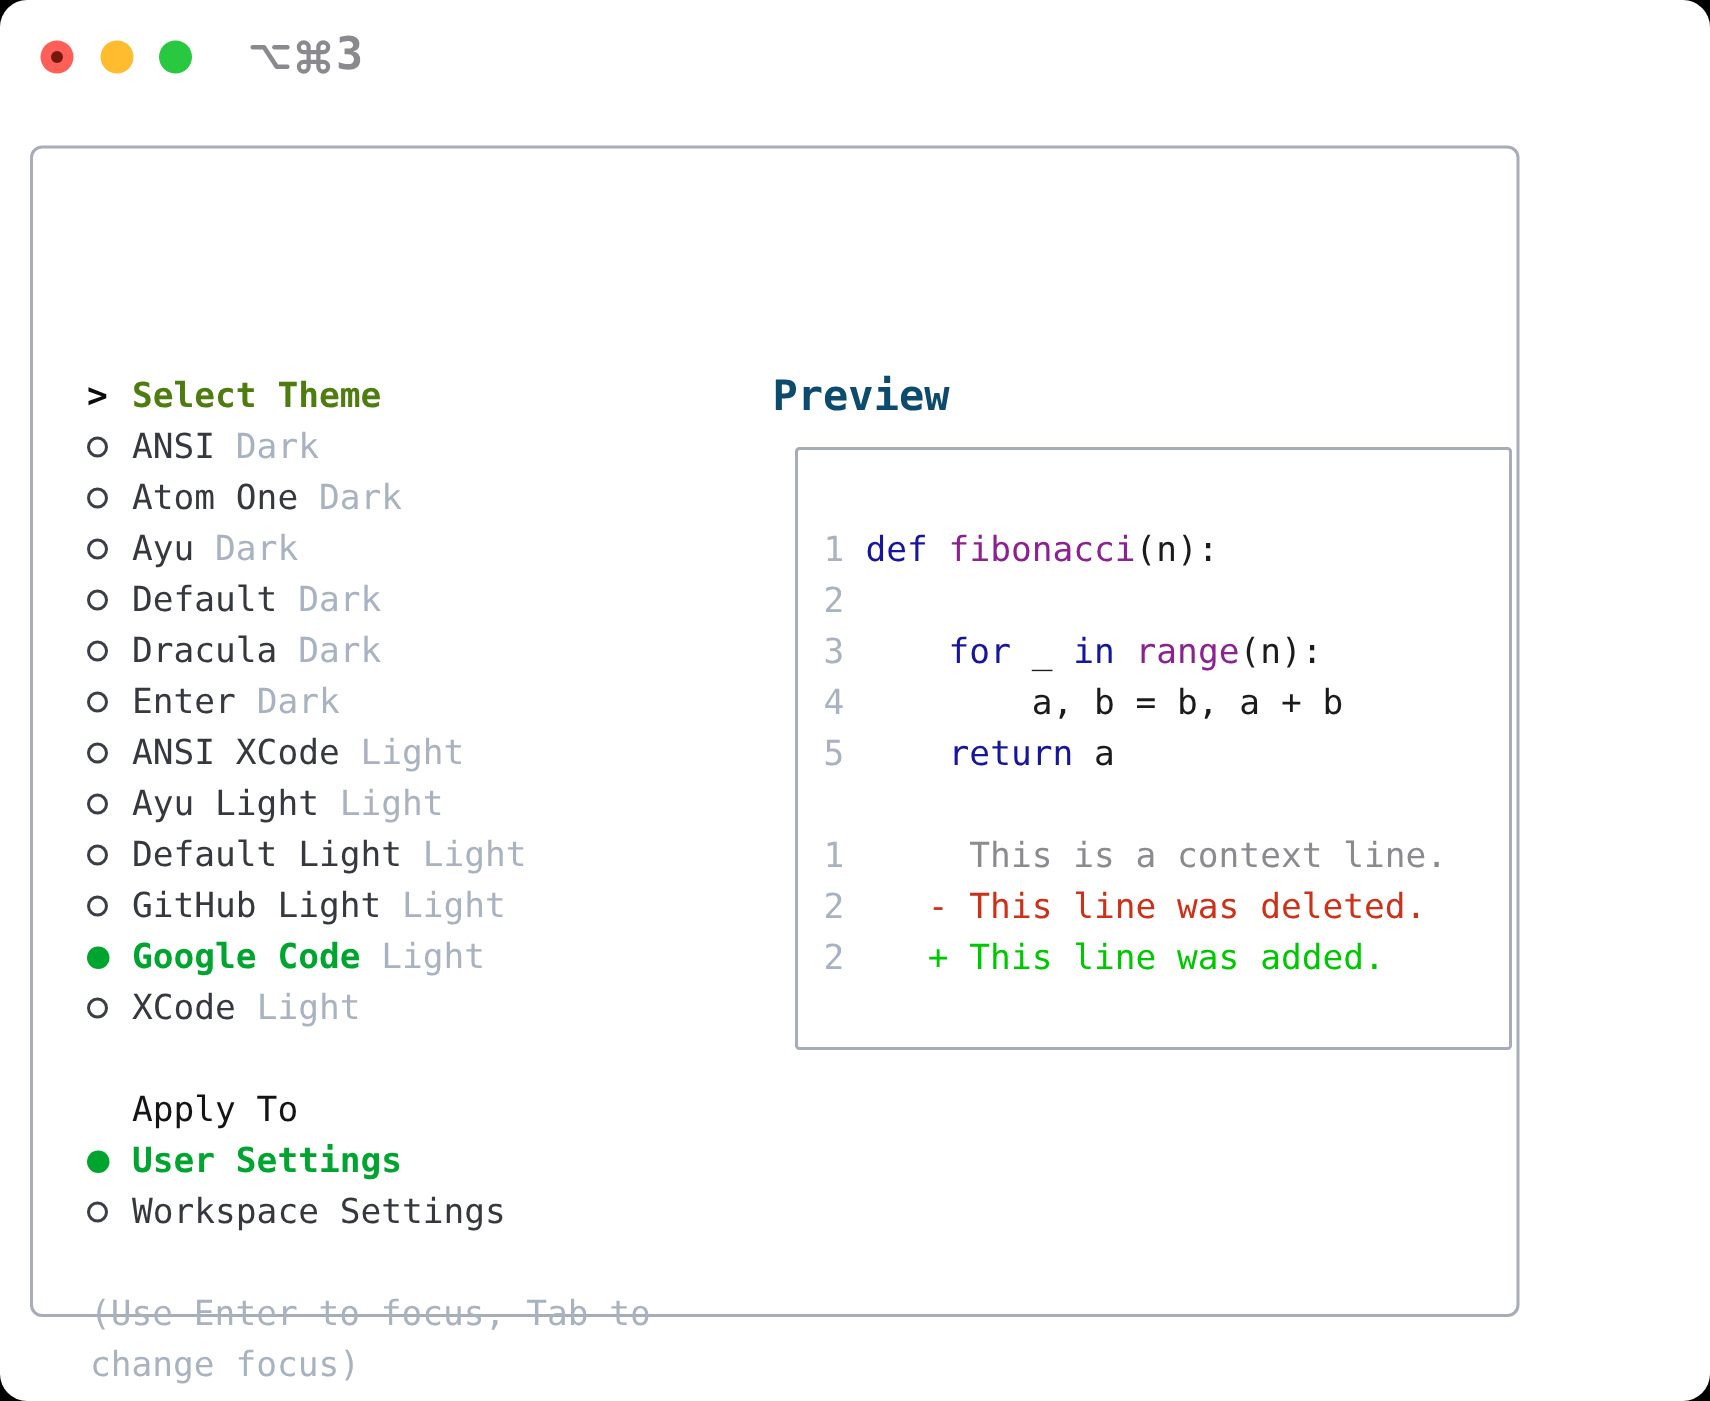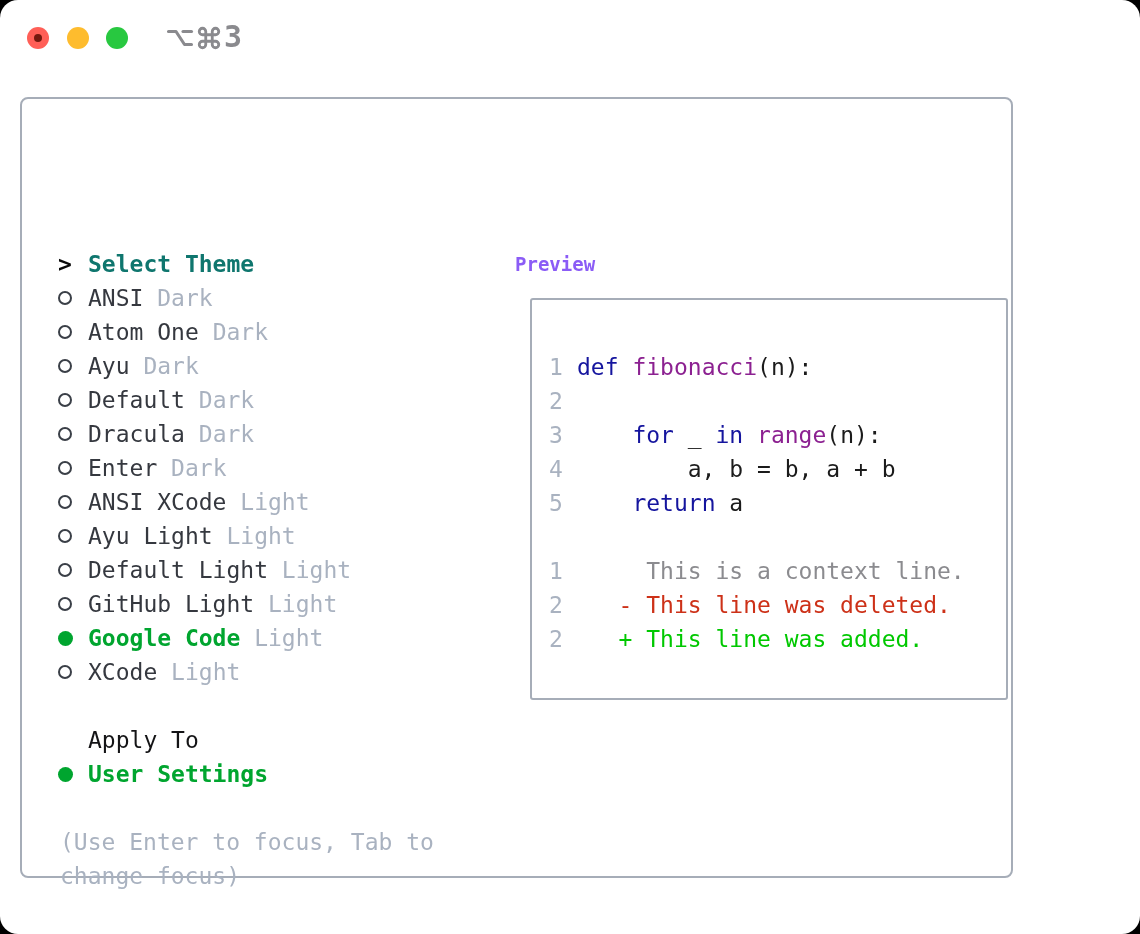--- a/index.html
+++ b/index.html
@@ -48,34 +48,34 @@
     background: #fff;
   }
   
   .left-rows { position: absolute; left: 36px; top: 148px; width: 430px; }
   .row {
     height: 34px; display: flex; align-items: center;
     font-size: 23px; color: #35383f; white-space: pre;
   }
   .marker { flex: 0 0 30px; display: flex; align-items: center; }
   .arrow  { font-weight: bold; color: #0a0a0a; }
-  .hlabel { font-weight: bold; color: #0f766e; }
+  .hlabel { font-weight: bold; color: #4d7c0f; }
   .radio {
     box-sizing: border-box; width: 14px; height: 14px;
     border: 2.4px solid #3a3f47; border-radius: 50%;
   }
   .radio.sel { border: none; width: 15px; height: 15px; background: var(--green); }
   .tlabel.green { color: var(--green); font-weight: bold; }
   .variant { color: var(--muted); margin-left: 13.85px; }
   .section-label { color: #141416; }
   .hint { color: var(--muted); padding-left: 2px; }
   
   .preview-title {
     position: absolute; left: 493px; top: 148px; height: 34px;
-    line-height: 34px; font-size: 19px; font-weight: bold; color: #8b5cf6;
+    line-height: 34px; font-size: 28px; font-weight: bold; color: #0c4a6e;
   }
   .preview-box {
     position: absolute; left: 508px; top: 199px;
     width: 478px; height: 402px;
     box-sizing: border-box;
     border: 2px solid var(--border);
     border-radius: 3px;
     background: #fff;
   }
   .preview-lines { position: absolute; left: 17px; top: 50px; right: 6px; }
@@ -125,20 +125,21 @@
         <div class="row"><span class="marker"><span class="radio"></span></span><span class="tlabel">Enter</span><span class="variant">Dark</span></div>
         <div class="row"><span class="marker"><span class="radio"></span></span><span class="tlabel">ANSI XCode</span><span class="variant">Light</span></div>
         <div class="row"><span class="marker"><span class="radio"></span></span><span class="tlabel">Ayu Light</span><span class="variant">Light</span></div>
         <div class="row"><span class="marker"><span class="radio"></span></span><span class="tlabel">Default Light</span><span class="variant">Light</span></div>
         <div class="row"><span class="marker"><span class="radio"></span></span><span class="tlabel">GitHub Light</span><span class="variant">Light</span></div>
         <div class="row"><span class="marker"><span class="radio sel"></span></span><span class="tlabel green">Google Code</span><span class="variant">Light</span></div>
         <div class="row"><span class="marker"><span class="radio"></span></span><span class="tlabel">XCode</span><span class="variant">Light</span></div>
         <div class="row"></div>
         <div class="row"><span class="marker"></span><span class="section-label">Apply To</span></div>
         <div class="row"><span class="marker"><span class="radio sel"></span></span><span class="tlabel green">User Settings</span></div>
+        <div class="row"><span class="marker"><span class="radio"></span></span><span class="tlabel">Workspace Settings</span></div>
         <div class="row"></div>
         <div class="row"><span class="hint">(Use Enter to focus, Tab to</span></div>
         <div class="row"><span class="hint">change focus)</span></div>
       </div>
     <div class="preview-title">Preview</div>
     <div class="preview-box">
       <div class="preview-lines" id="preview-lines">
           <div class="pline">
             <span class="lnum">1</span>
             <span class="lcode"><span class="seg-keyword">def</span><span class="seg-plain"> </span><span class="seg-function">fibonacci</span><span class="seg-plain">(n):</span></span>

